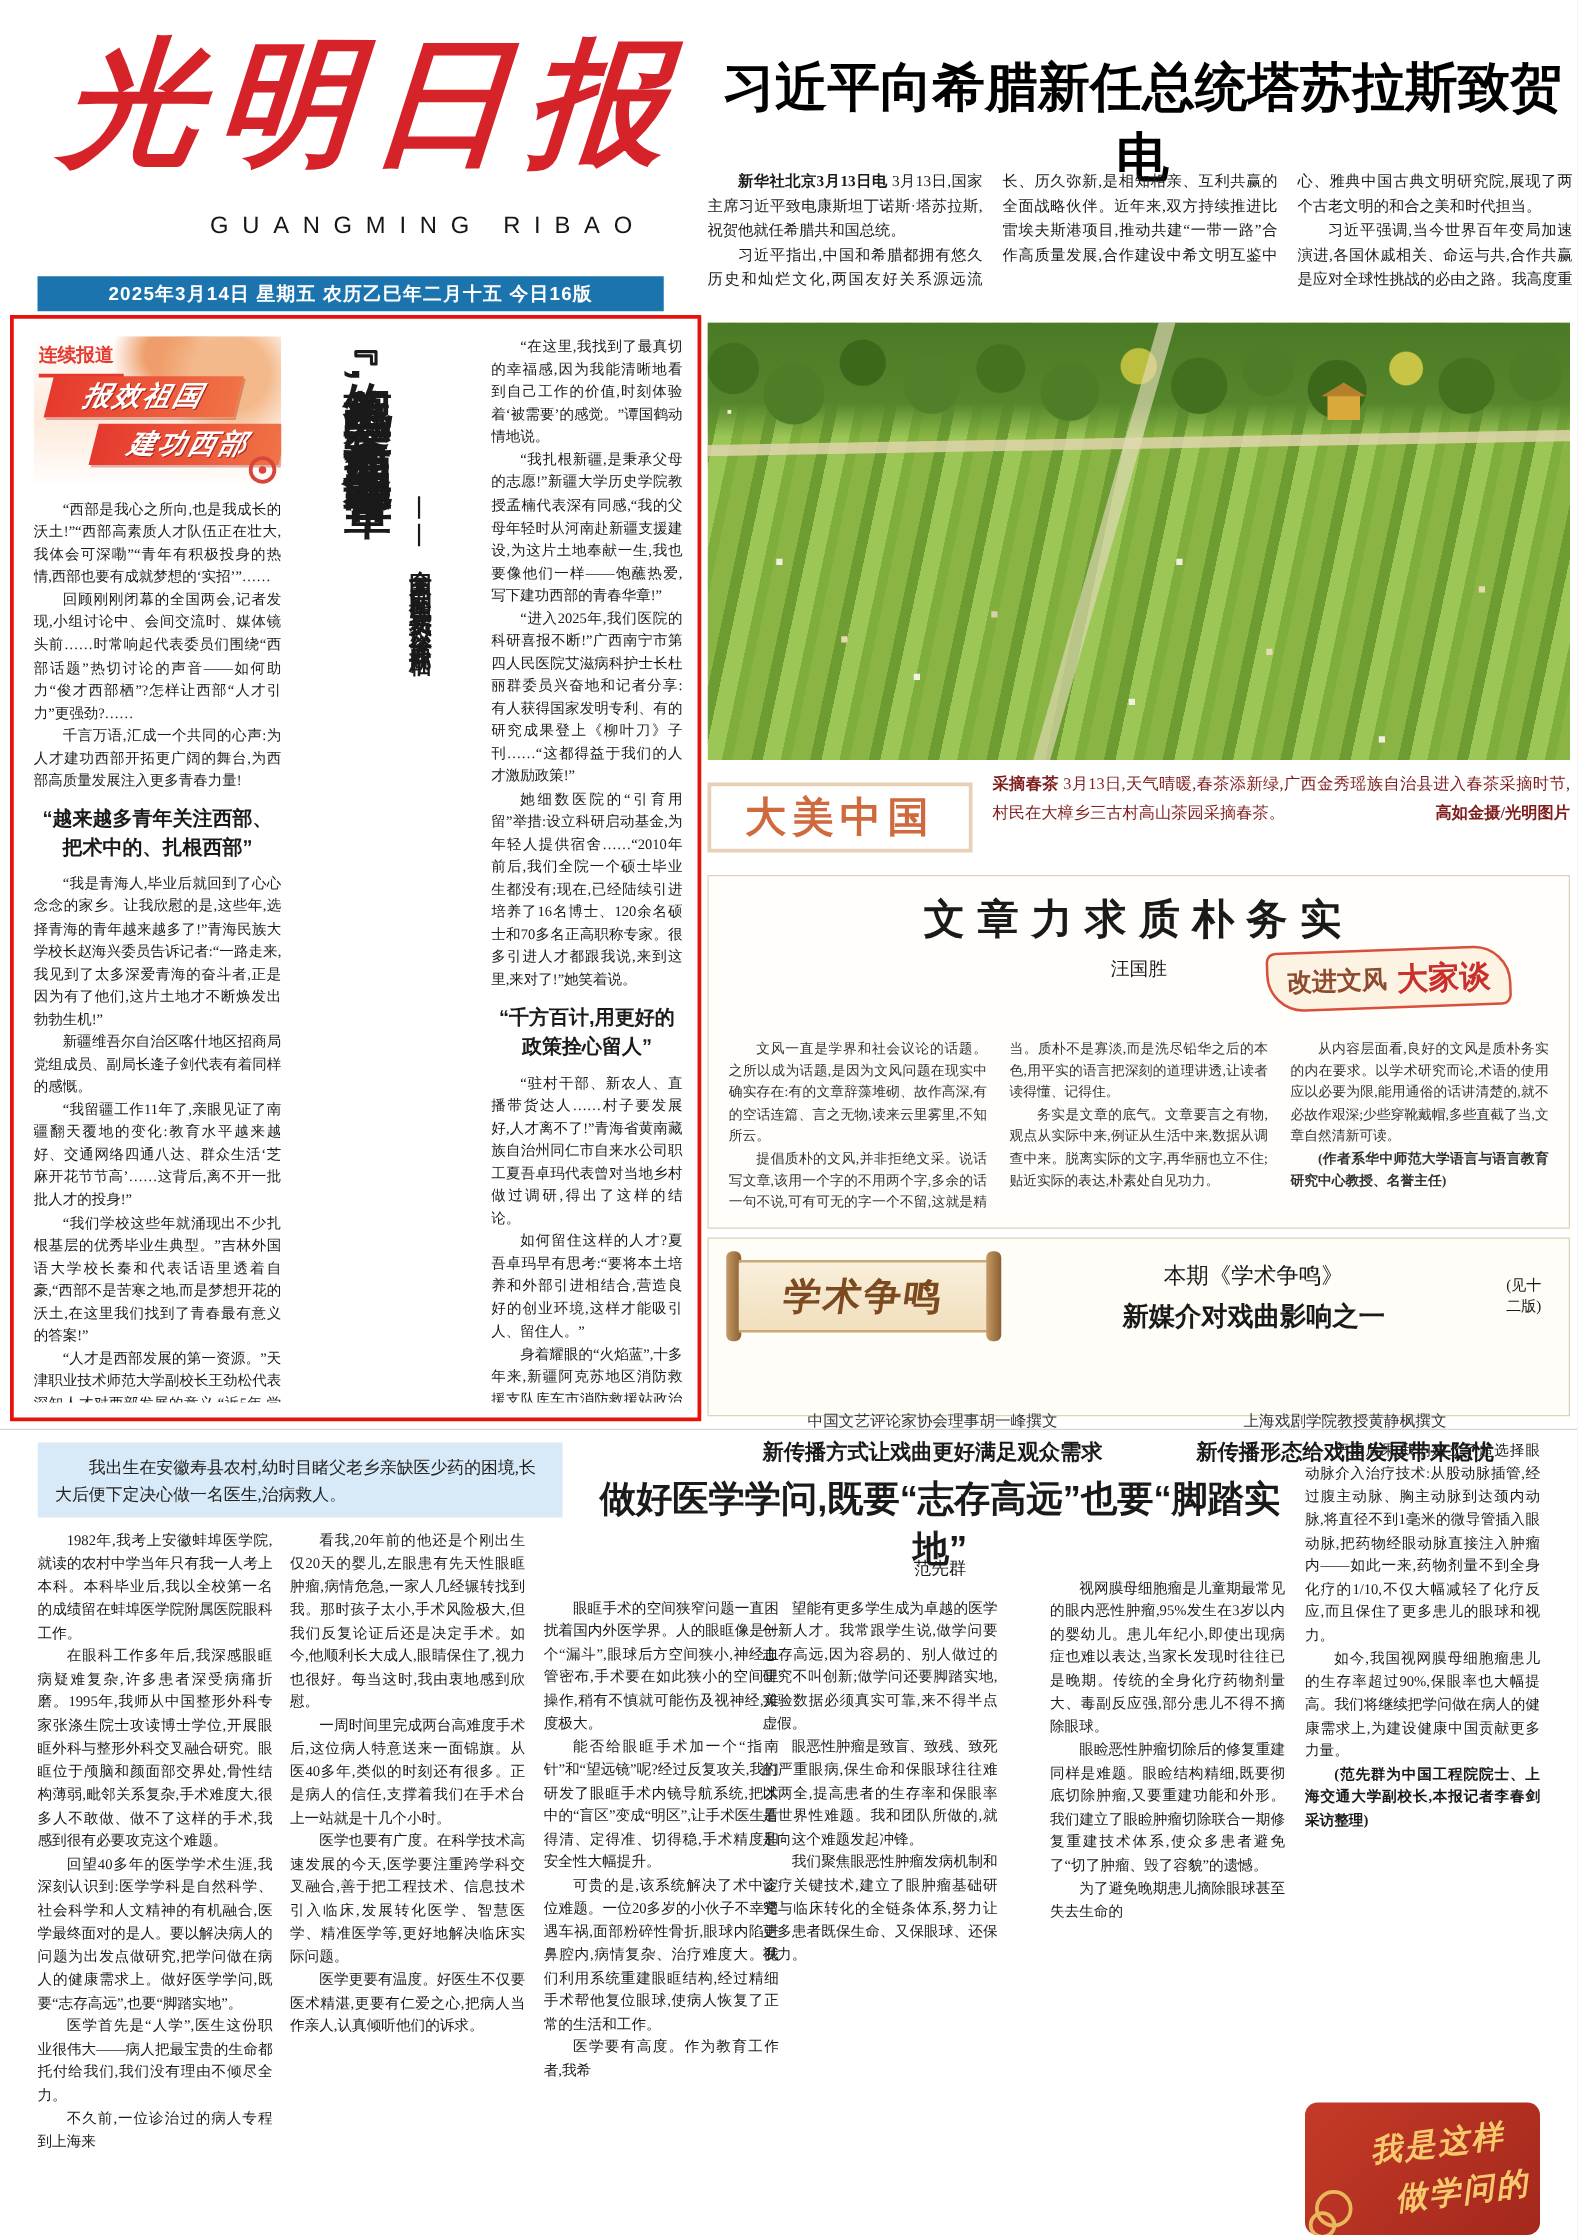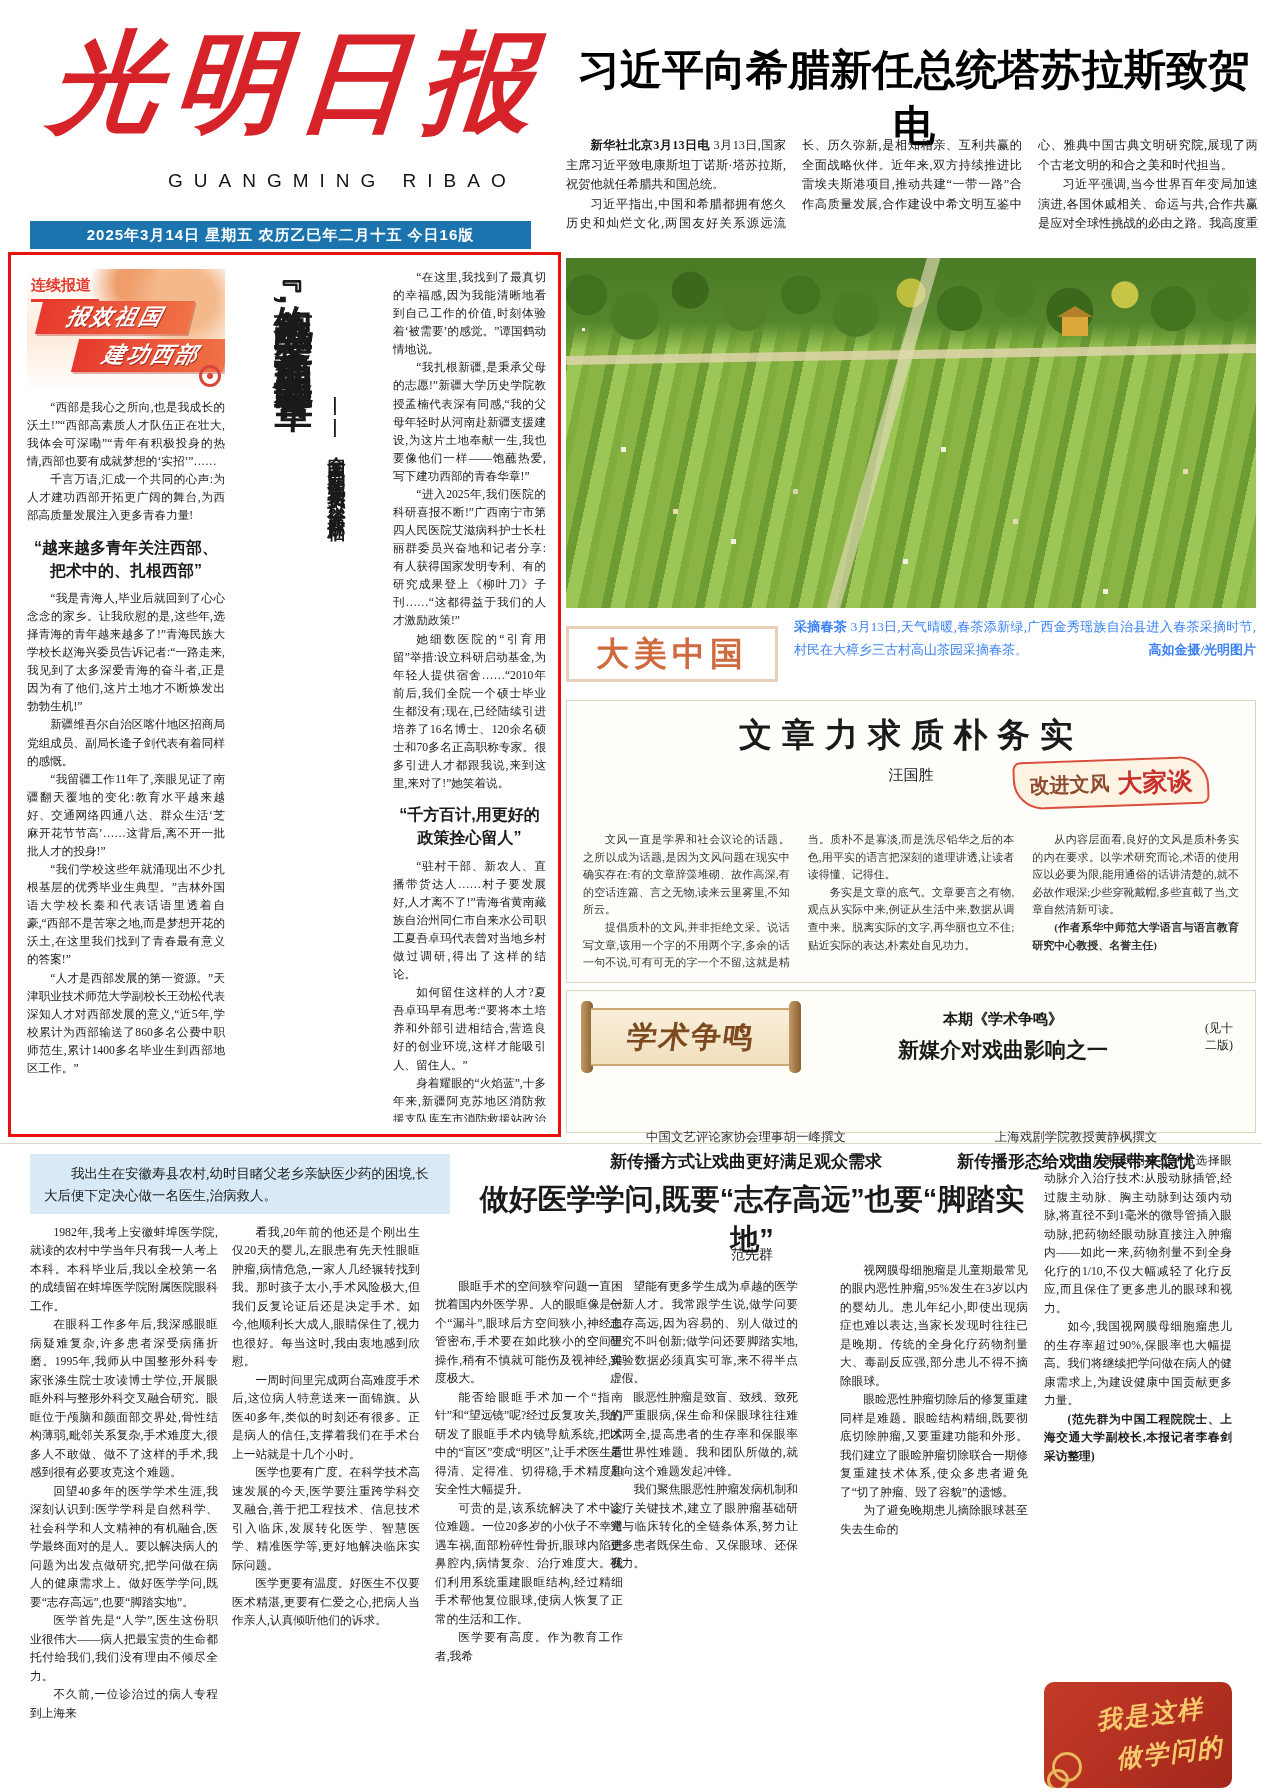--- a/index.html
+++ b/index.html
@@ -88,21 +88,21 @@
   .dots { position:absolute; left:16px; top:70px; width:3px; height:3px; background:#f3efe2;
           box-shadow:40px 120px 0 1px #f3efe2, 92px 182px 0 1px #e8d9b0, 150px 212px 0 1px #f3efe2,
            212px 162px 0 1px #d9cfae, 322px 232px 0 1px #f3efe2, 432px 192px 0 1px #e8d9b0,
            522px 262px 0 1px #f3efe2, 602px 142px 0 1px #e8d9b0, 360px 120px 0 1px #f3efe2; }
 
   
   .caption-row { position:absolute; left:566px; top:616px; width:690px; height:78px; display:flex; }
   .dm-badge { width:212px; height:56px; margin-top:10px; border:3px solid #e7d0b6; background:#fff;
           display:flex; align-items:center; justify-content:center; font-family:"Liberation Sans",sans-serif;
           font-weight:900; font-size:33px; color:#cf6a3e; letter-spacing:5px; flex:none; }
-  .caption-text { flex:1; padding-left:16px; font-size:13px; line-height:1.75; text-align:justify; color:#3b82f6; }
+  .caption-text { flex:1; padding-left:16px; font-size:13px; line-height:1.75; text-align:justify; color:#7f1d1d; }
   .caption-text .cap-lead { font-weight:bold; }
   .caption-text .credit { float:right; font-weight:bold; }
 
   
   .essay { position:absolute; left:566px; top:700px; width:690px; height:283px;
           border:1px solid #ddd2bd; background:#fffefb; padding:10px 16px; }
   .essay h2 { text-align:center; font-family:"Liberation Sans",sans-serif; font-weight:900;
           font-size:33px; letter-spacing:10px; margin:2px 0 8px; }
   .essay .author { text-align:center; font-size:15px; margin-bottom:4px; }
   .gw-badge { position:absolute; right:46px; top:58px; width:196px; height:48px; transform:rotate(-2deg);
@@ -117,21 +117,21 @@
   .xueshu { position:absolute; left:566px; top:990px; width:690px; height:143px;
           border:1px solid #ddd2bd; background:#fffdf8; padding:10px 14px; }
   .xs-top { display:flex; align-items:center; }
   .scroll { display:flex; align-items:center; width:220px; flex:none; }
   .roll { width:12px; height:72px; background:linear-gradient(90deg,#c59a66,#8a5f33); border-radius:5px; flex:none; }
   .scroll-body { flex:1; height:58px; margin:0 -2px; background:linear-gradient(180deg,#f9efdb,#f1dfbd);
           border-top:2px solid #caa977; border-bottom:2px solid #caa977;
           display:flex; align-items:center; justify-content:center; }
   .scroll-title { font-size:30px; font-weight:900; color:#7c4a1e; transform:skewX(-8deg); letter-spacing:2px; }
   .xs-header { flex:1; text-align:center; }
-  .xs-label { font-size:15px; font-weight:bold; }
+  .xs-label { font-size:18px; font-weight:normal; }
   .xs-title { font-size:21px; font-weight:900; margin-top:7px; }
   .xs-ref { width:36px; font-size:12px; line-height:1.4; flex:none; }
   .xs-bottom { display:flex; margin-top:12px; }
   .xs-item { flex:1; text-align:center; }
   .xs-auth { font-size:12.5px; color:#333;margin-top:44px; }
   .xs-item-title { font-size:17px; font-weight:900; margin-top:4px; }
 
   .h-divider { position:absolute; left:0; top:1143px; width:1262px; height:1px; background:#ddd6c8; }
 
   
@@ -181,20 +181,21 @@
   <section class="west-box">
     <div class="wb-col list">
       <div class="series-badge">
         <span class="sb-tag">连续报道</span>
         <span class="sb-ribbon sb-r1">报效祖国</span>
         <span class="sb-ribbon sb-r2">建功西部</span>
         <span class="sb-knot"></span>
       </div>
       <div class="list">
           <p>“西部是我心之所向,也是我成长的沃土!”“西部高素质人才队伍正在壮大,我体会可深嘞”“青年有积极投身的热情,西部也要有成就梦想的‘实招’”……</p>
+          <p>回顾刚刚闭幕的全国两会,记者发现,小组讨论中、会间交流时、媒体镜头前……时常响起代表委员们围绕“西部话题”热切讨论的声音——如何助力“俊才西部栖”?怎样让西部“人才引力”更强劲?……</p>
           <p>千言万语,汇成一个共同的心声:为人才建功西部开拓更广阔的舞台,为西部高质量发展注入更多青春力量!</p>
         </div>
       <h3>“越来越多青年关注西部、把术中的、扎根西部”</h3>
       <div class="list">
           <p>“我是青海人,毕业后就回到了心心念念的家乡。让我欣慰的是,这些年,选择青海的青年越来越多了!”青海民族大学校长赵海兴委员告诉记者:“一路走来,我见到了太多深爱青海的奋斗者,正是因为有了他们,这片土地才不断焕发出勃勃生机!”</p>
           <p>新疆维吾尔自治区喀什地区招商局党组成员、副局长逄子剑代表有着同样的感慨。</p>
           <p>“我留疆工作11年了,亲眼见证了南疆翻天覆地的变化:教育水平越来越好、交通网络四通八达、群众生活‘芝麻开花节节高’……这背后,离不开一批批人才的投身!”</p>
           <p>“我们学校这些年就涌现出不少扎根基层的优秀毕业生典型。”吉林外国语大学校长秦和代表话语里透着自豪,“西部不是苦寒之地,而是梦想开花的沃土,在这里我们找到了青春最有意义的答案!”</p>
           <p>“人才是西部发展的第一资源。”天津职业技术师范大学副校长王劲松代表深知人才对西部发展的意义,“近5年,学校累计为西部输送了860多名公费中职师范生,累计1400多名毕业生到西部地区工作。”</p>
         </div>

